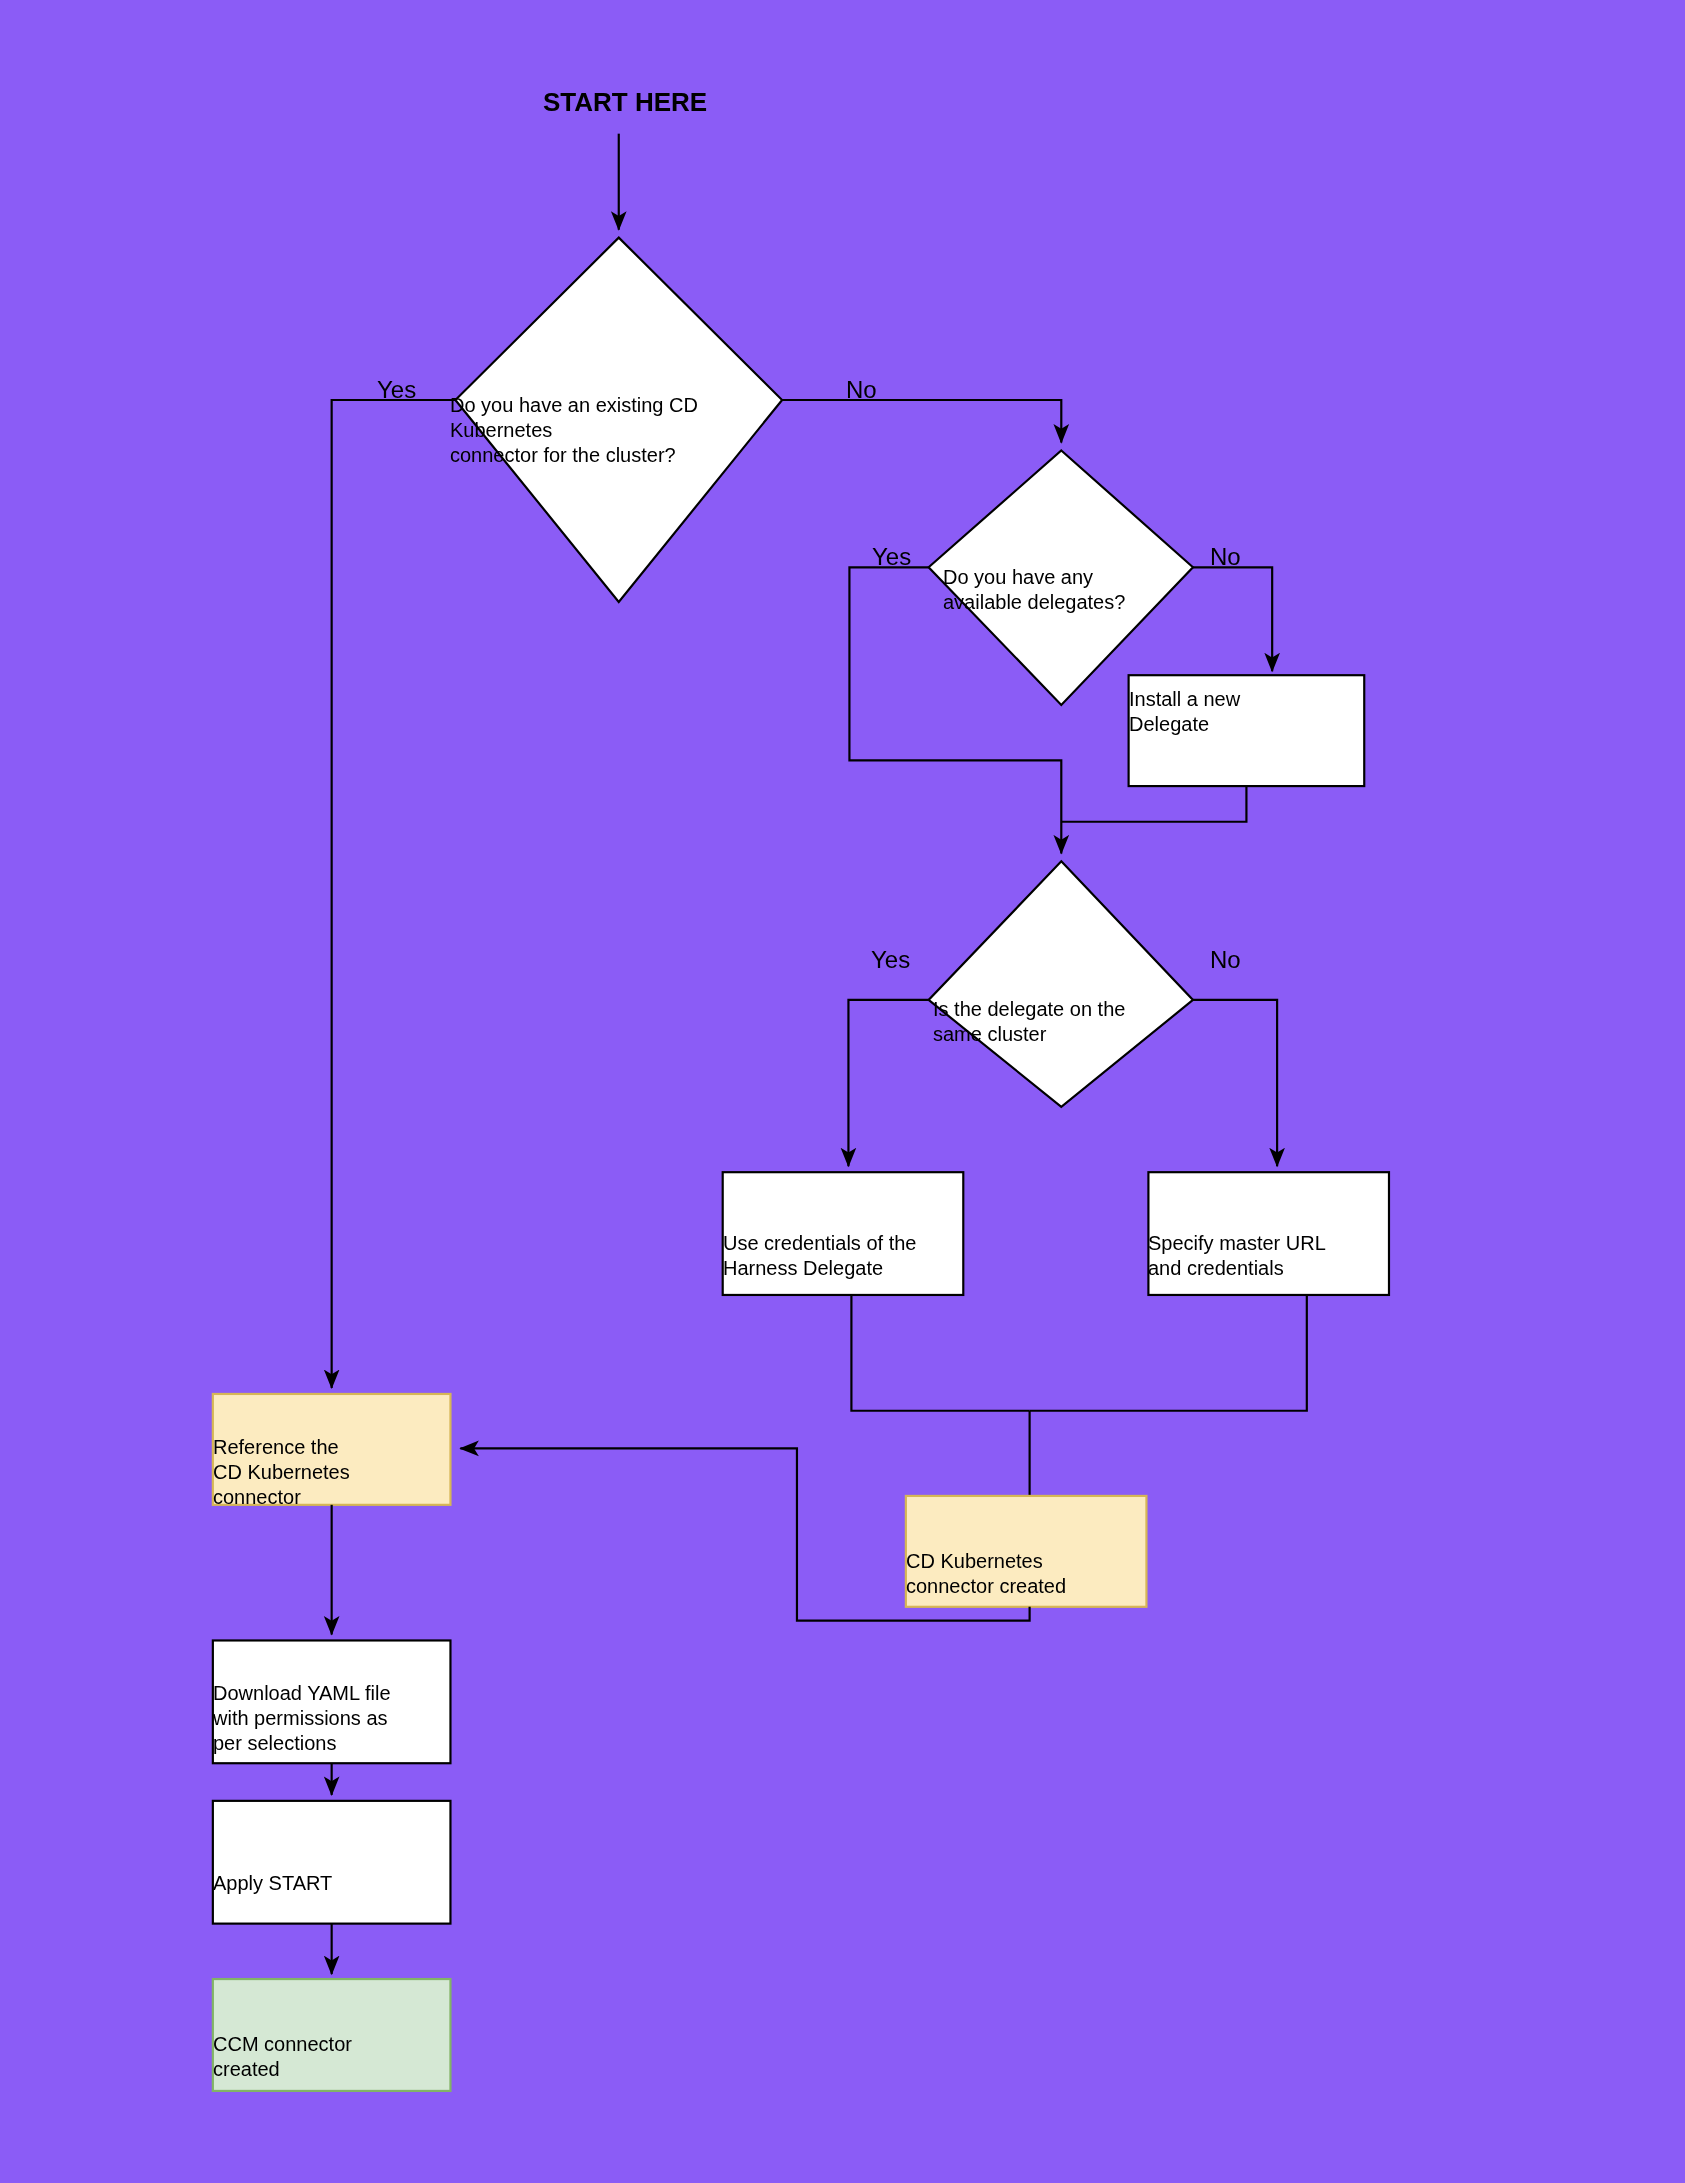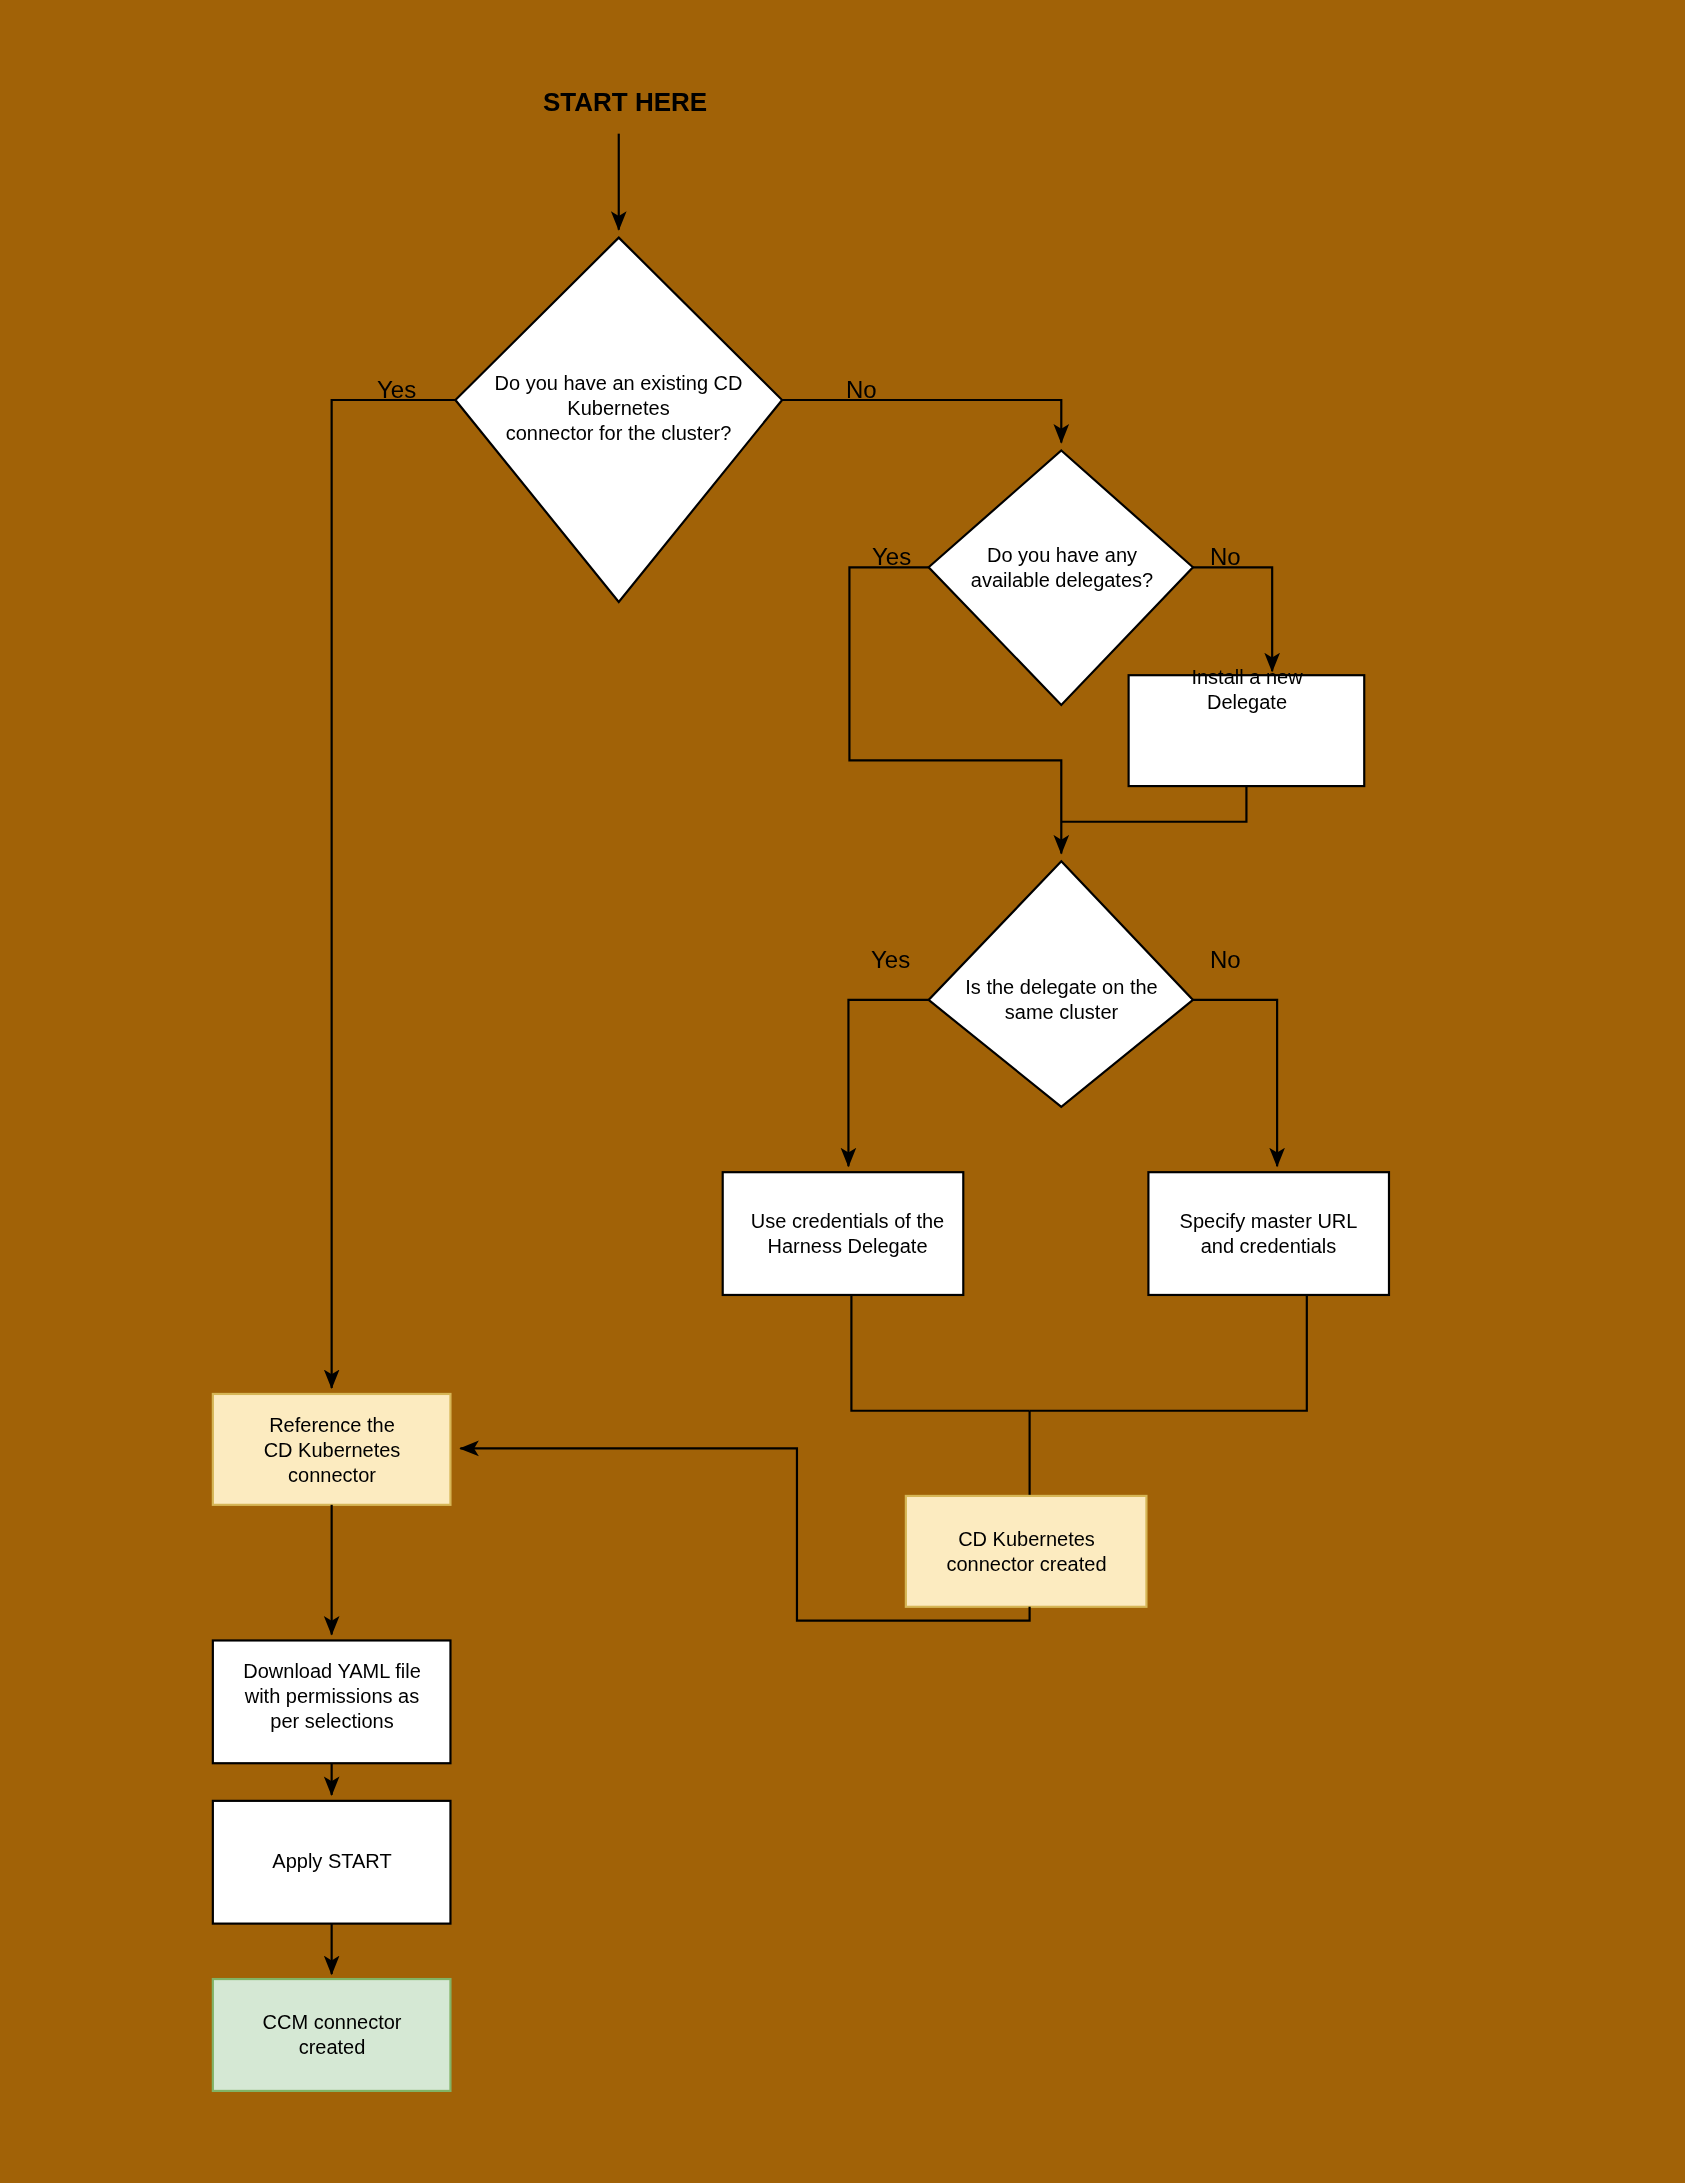--- a/index.html
+++ b/index.html
@@ -7,21 +7,21 @@
     padding: 0;
     background: #ffffff;
   }
   body {
     font-family: "Liberation Sans", sans-serif;
   }
   #canvas {
     position: relative;
     width: 1685px;
     height: 2184px;
-    background: #a16207;
+    background: #8b5cf6;
     overflow: hidden;
   }
   svg.flow {
     position: absolute;
     top: 0;
     left: 0;
     width: 1685px;
     height: 2184px;
     display: block;
   }
@@ -40,27 +40,28 @@
     stroke-width: 2.2;
     fill: #fcebc0;
   }
   .shape-green {
     stroke: #82b366;
     stroke-width: 2.2;
     fill: #d5e8d4;
   }
   .node-text {
     position: absolute;
-    text-align: center;
+    text-align: left;
     font-family: "Liberation Sans", sans-serif;
     font-size: 20px;
     line-height: 25px;
     color: #000000;
     pointer-events: none;
     white-space: pre-line;
+    margin-top: 22px;
   }
   .edge-label {
     position: absolute;
     font-family: "Liberation Sans", sans-serif;
     font-size: 24px;
     line-height: 24px;
     color: #000000;
     white-space: nowrap;
   }
   .start-label {

